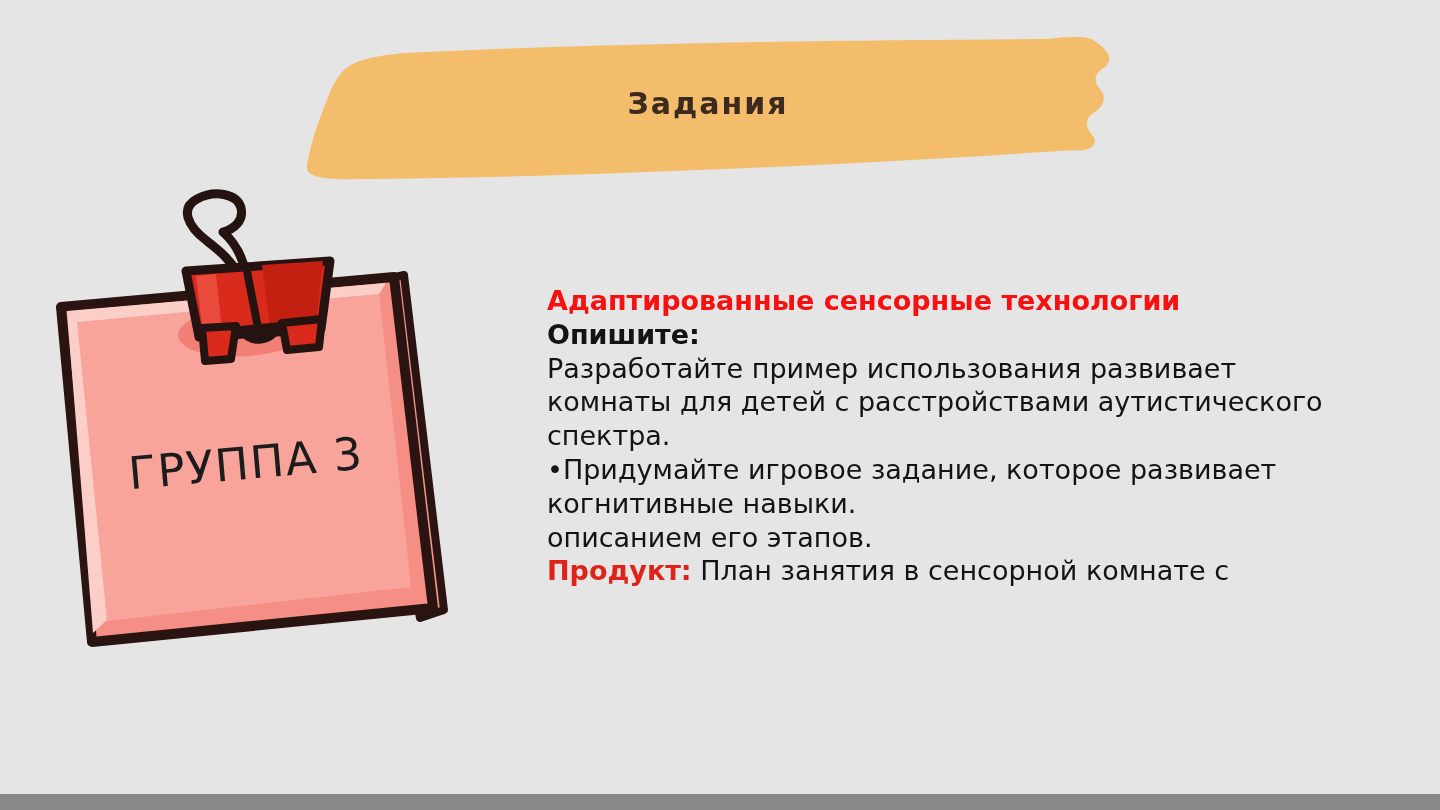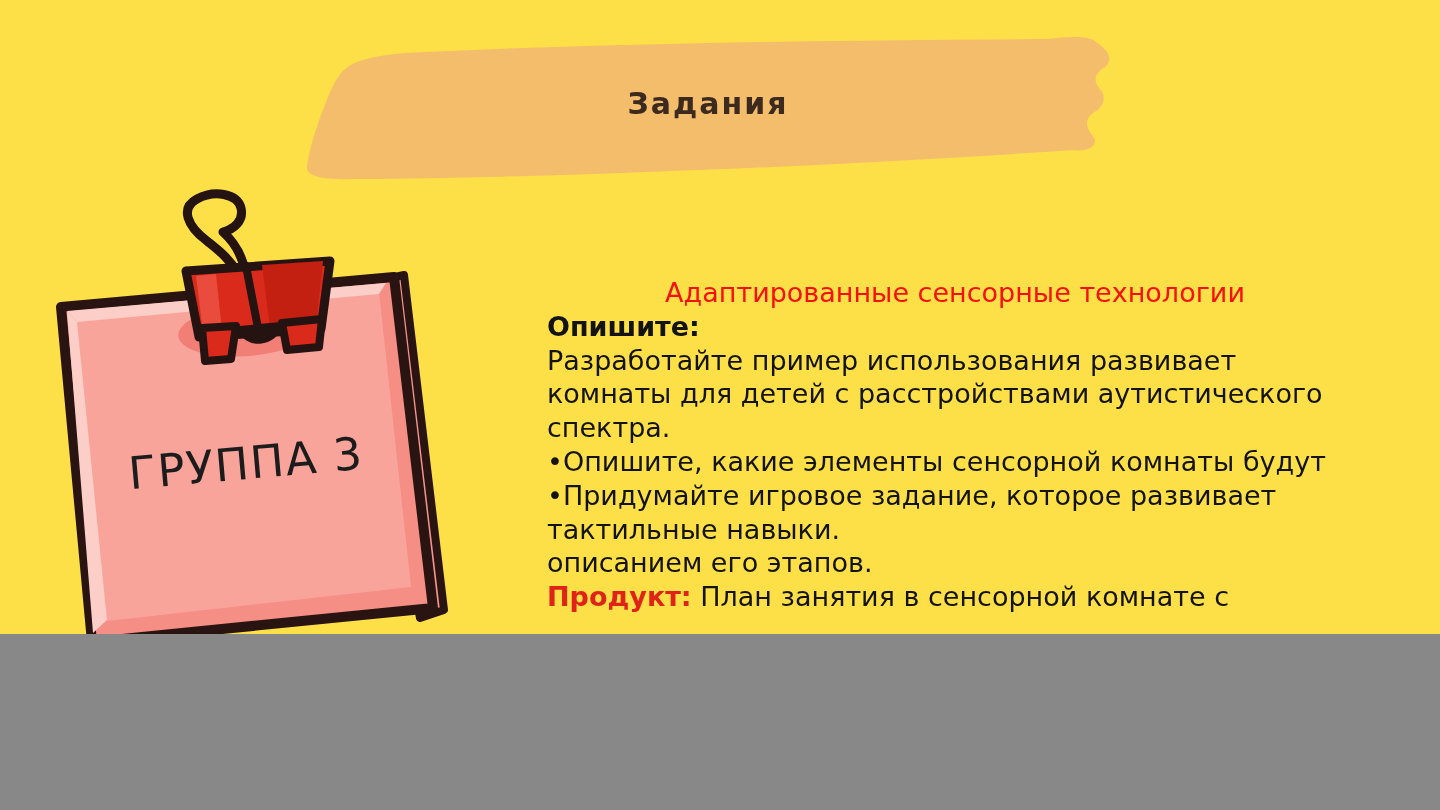--- a/index.html
+++ b/index.html
@@ -1,36 +1,36 @@
 <!DOCTYPE html>
 <html><head>
 <meta charset="utf-8">
 <style>
   html,body{margin:0;padding:0;background:#888;}
   .stage{
-    position:relative;width:1440px;height:634px;overflow:hidden;
-    background:#fde047;
+    position:relative;width:1440px;height:794px;overflow:hidden;
+    background:#e5e5e5;
     font-family:"DejaVu Sans", sans-serif;
   }
   .banner-svg{position:absolute;left:295px;top:30px;width:830px;height:155px;}
   .banner-title{
     font-family:"DejaVu Sans", sans-serif;
     font-weight:bold;font-size:30px;letter-spacing:2px;fill:#3B2A1D;
   }
   .note-svg{position:absolute;left:30px;top:180px;width:450px;height:510px;}
   .group-label{
     font-family:"DejaVu Sans", sans-serif;
     font-size:45px;letter-spacing:1.5px;fill:#1C1C1C;font-weight:400;
   }
   .content{
     position:absolute;left:547px;top:276px;width:816px;
     font-size:27px;line-height:33.8px;color:#131313;
   }
   .line{white-space:nowrap;}
-  .line.heading{text-align:center;font-weight:normal;color:#F61010;}
+  .line.heading{text-align:left;font-weight:bold;color:#F61010;margin-top:8px;}
   .line.bold{font-weight:bold;}
   .product-label{font-weight:bold;color:#DF2318;}
 </style>
 </head>
 <body>
 
 <div class="stage">
 
   <svg class="banner-svg" viewBox="0 0 830 155">
     <path fill="#F4BD6C" d="M49,40
@@ -85,20 +85,19 @@
 
     <text class="group-label" x="216" y="299" text-anchor="middle" transform="rotate(-5 216 284)">ГРУППА 3</text>
   </svg>
 
   <div class="content">
     <div class="line heading">Адаптированные сенсорные технологии</div>
     <div class="line bold">Опишите:</div>
     <div class="line">Разработайте пример использования развивает</div>
     <div class="line">комнаты для детей с расстройствами аутистического</div>
     <div class="line">спектра.</div>
-    <div class="line">•Опишите, какие элементы сенсорной комнаты будут</div>
     <div class="line">•Придумайте игровое задание, которое развивает</div>
-    <div class="line">тактильные навыки.</div>
+    <div class="line">когнитивные навыки.</div>
     <div class="line">описанием его этапов.</div>
     <div class="line"><span class="product-label">Продукт:</span><span> План занятия в сенсорной комнате с</span></div>
   </div>
 
 </div>
 
 </body></html>

